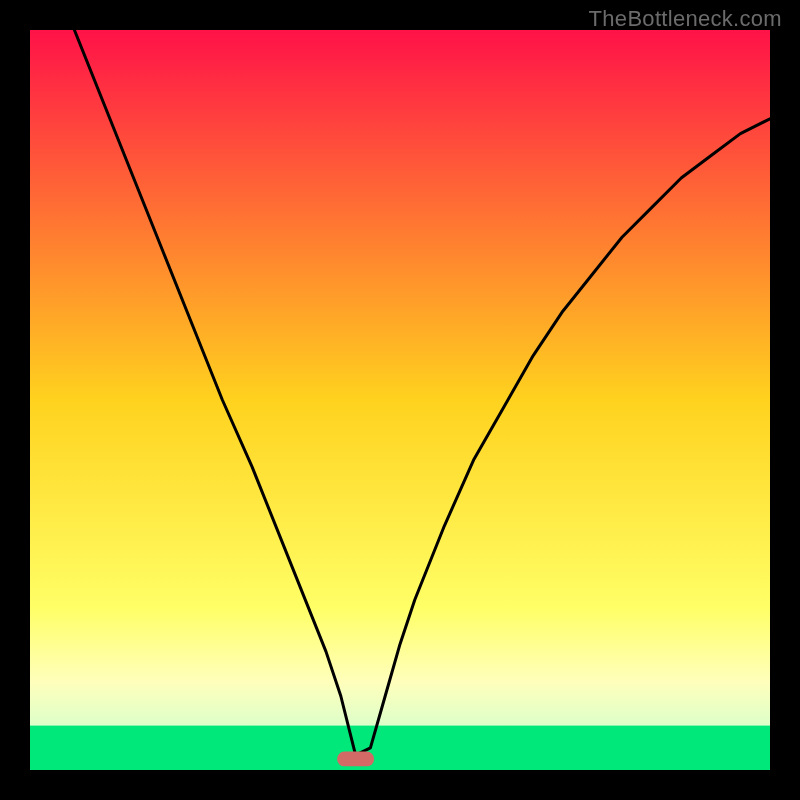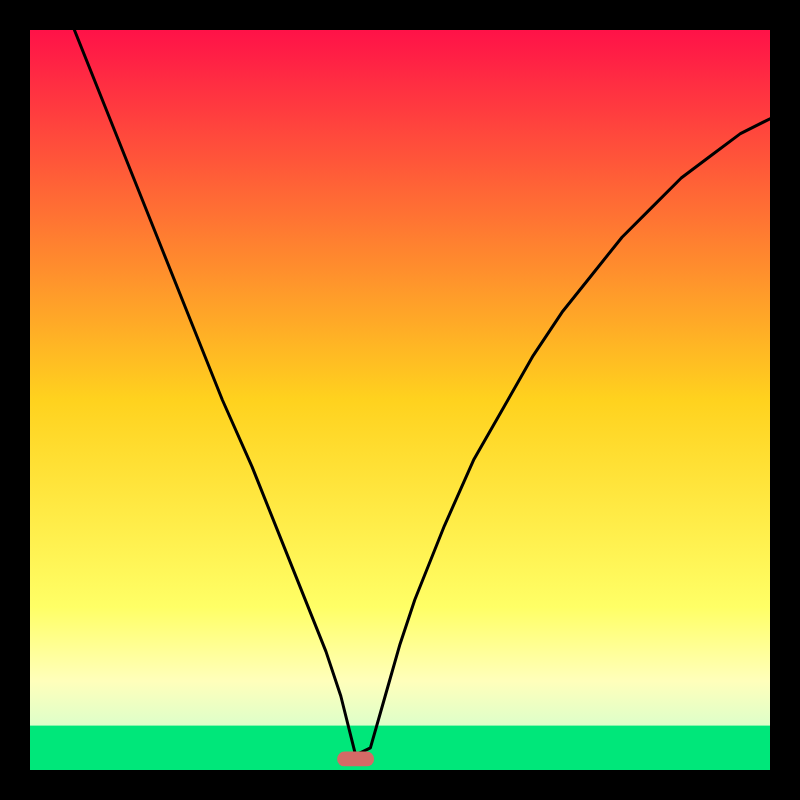--- a/index.html
+++ b/index.html
@@ -37,20 +37,21 @@
   .plot svg {
     display: block;
     width: 740px;
     height: 740px;
   }
 </style>
 </head>
 <body>
 
 <div class="stage">
+  <div class="watermark">TheBottleneck.com</div>
 
   <div class="plot">
     <svg id="chart-svg" viewBox="0 0 740 740">
         <defs>
           <linearGradient id="bg-grad" x1="0" y1="0" x2="0" y2="1">
             <stop offset="0%" stop-color="#ff1248"></stop>
             <stop offset="50%" stop-color="#ffd21e"></stop>
             <stop offset="78%" stop-color="#ffff66"></stop>
             <stop offset="88%" stop-color="#ffffbb"></stop>
             <stop offset="95%" stop-color="#d8ffcc"></stop>

